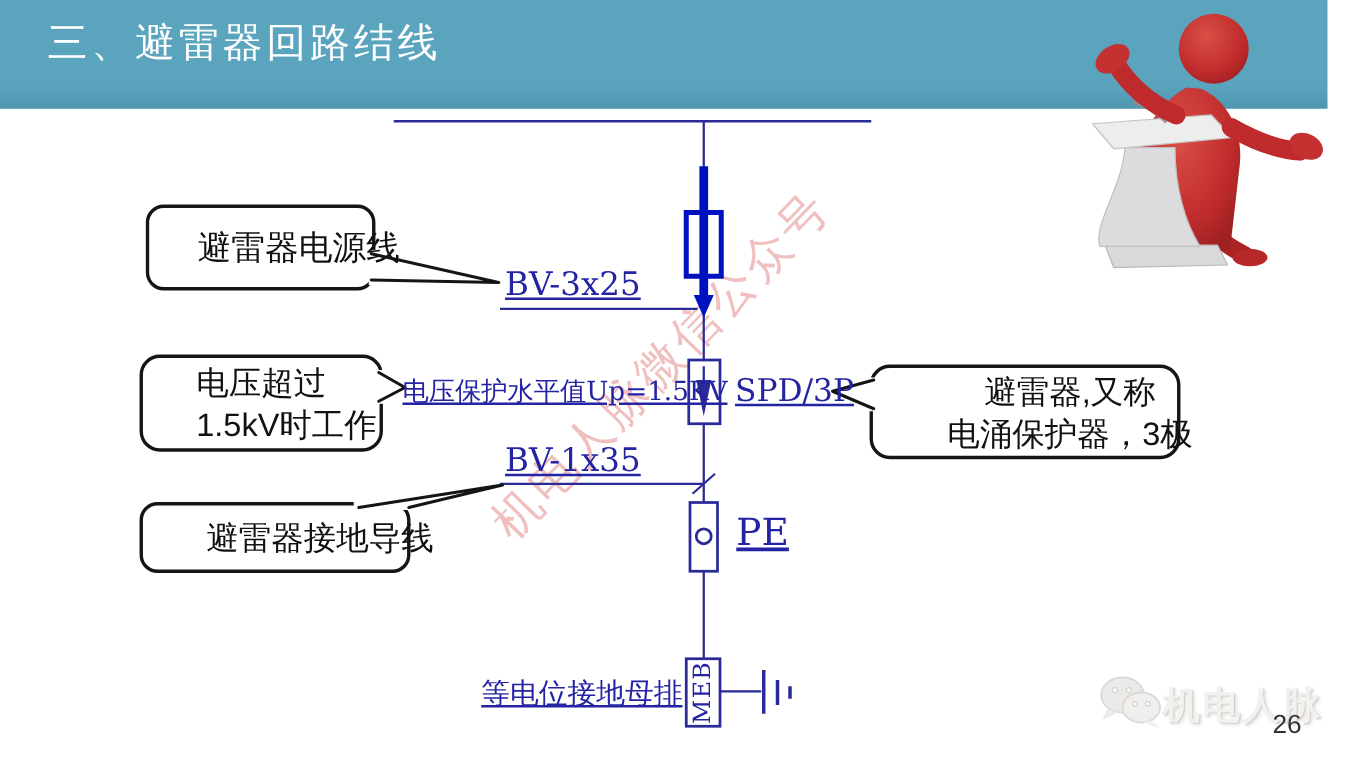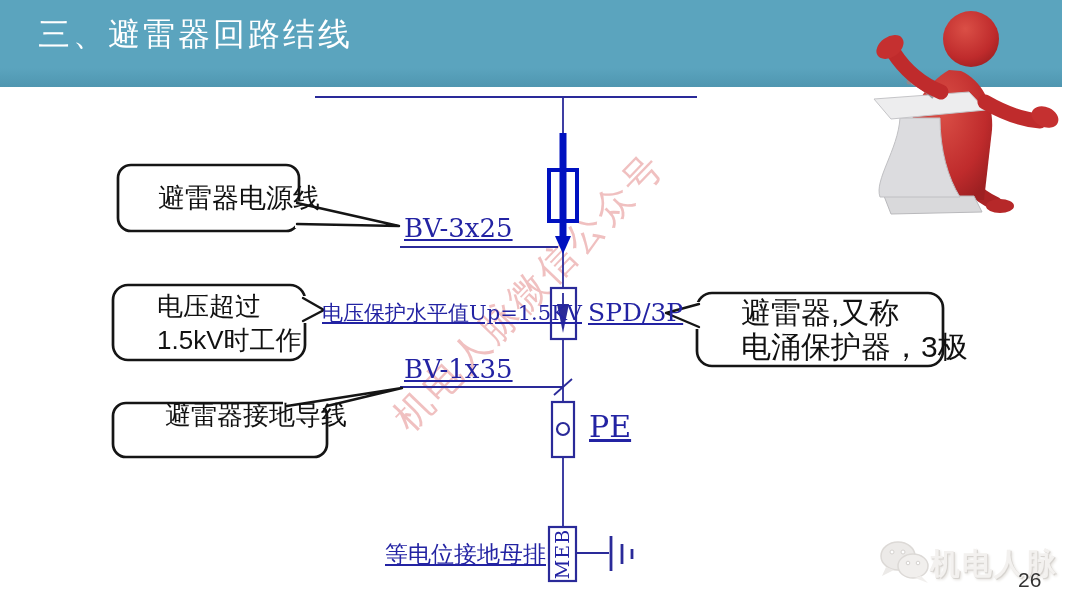--- a/index.html
+++ b/index.html
@@ -39,22 +39,22 @@
   .lbl-busbar{left:385px;top:539px;font-size:23px;}
   .meb-box{position:absolute;left:549px;top:527px;width:27px;height:54px;z-index:3;
            display:flex;align-items:center;justify-content:center;}
   .meb-box span{transform:rotate(-90deg);font-size:19px;letter-spacing:1px;
                 font-family:"DejaVu Serif",serif;color:var(--label-blue,#2323a3);}
   
   .callout-text{position:absolute;z-index:3;display:flex;flex-direction:column;justify-content:center;
                 color:var(--callout-text,#111);font-weight:500;margin-left:28px;}
   .ct1{left:118px;top:165px;width:169px;height:66px;padding-left:12px;font-size:27px;}
   .ct2{left:113px;top:285px;width:176px;height:75px;padding-left:16px;font-size:26px;line-height:34px;}
-  .ct3{left:113px;top:388px;width:202px;height:54px;padding-left:24px;font-size:26px;justify-content:center;}
-  .ct4{left:697px;top:293px;width:230px;height:73px;padding-left:16px;font-size:30px;line-height:34px;}
+  .ct3{left:113px;top:403px;width:202px;height:54px;padding-left:24px;font-size:26px;justify-content:center;}
+  .ct4{left:697px;top:293px;width:230px;height:73px;padding-left:16px;font-size:26px;line-height:34px;text-align:center;}
   
   .brand-name{position:absolute;left:930px;top:544px;z-index:3;font-size:30px;font-weight:bold;
               color:#f3f1ef;text-shadow:1px 1px 0 #d6d3cf,2px 2px 3px #e3e0dc;letter-spacing:2px;white-space:nowrap;}
   .page-num{position:absolute;left:1018px;top:568px;z-index:4;font-size:21px;
             color:var(--page-text,#333);}
 </style>
 </head>
 <body>
 
 <div class="slide">

